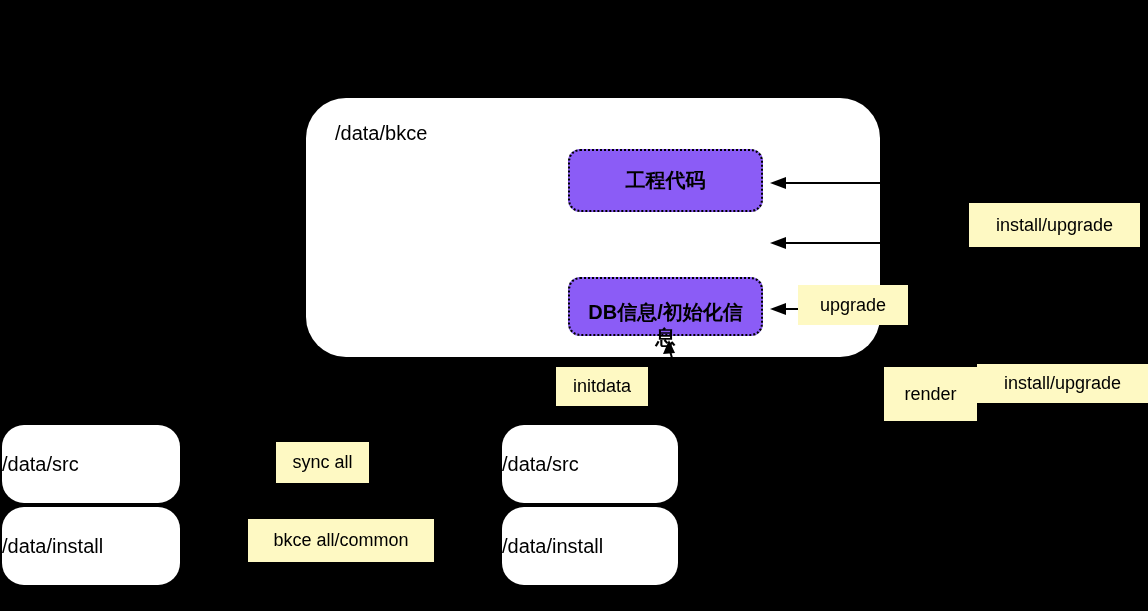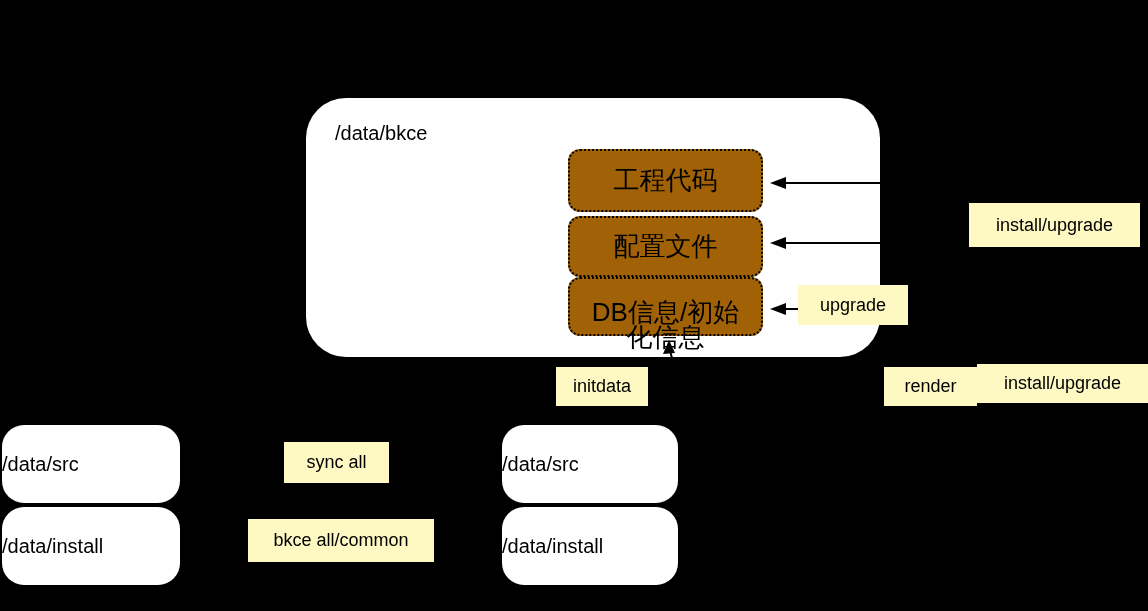--- a/index.html
+++ b/index.html
@@ -18,41 +18,41 @@
     background:#fff;border-radius:40px;
   }
   .bkce-title{
     position:absolute;left:335px;top:121px;
     font-size:20px;line-height:24px;color:#000;white-space:nowrap;
   }
 
   
   .module{
     position:absolute;left:568px;width:195px;
-    background:#a16207;border:2px dotted #000;border-radius:12px;
+    background:#8b5cf6;border:2px dotted #000;border-radius:12px;
     display:flex;align-items:center;justify-content:center;
-    font-size:26px;text-align:center;box-sizing:border-box;
+    font-size:20px;text-align:center;box-sizing:border-box;font-weight:bold;
   }
   .module-1{top:149px;height:63px;}
   .module-2{top:216px;height:61px;}
   .module-3{top:277px;height:59px;line-height:25px;}
   .module-3 .wrap{display:inline-block;max-width:160px;word-break:break-all;margin-top:36px;}
 
   
   .lbl{
     position:absolute;background:#fef9c3;color:#000;
     display:flex;align-items:center;justify-content:center;
     font-size:18px;white-space:nowrap;
   }
   .lbl-install-upgrade-right{left:969px;top:203px;width:171px;height:44px;}
   .lbl-upgrade{left:798px;top:285px;width:110px;height:40px;}
   .lbl-initdata{left:556px;top:367px;width:92px;height:39px;}
-  .lbl-render{left:884px;top:367px;width:93px;height:39px;text-align:center;}
+  .lbl-render{left:884px;top:367px;width:93px;height:54px;text-align:center;}
   .lbl-install-upgrade-bottom{left:977px;top:364px;width:171px;height:39px;}
-  .lbl-sync-all{left:284px;top:442px;width:105px;height:41px;}
+  .lbl-sync-all{left:276px;top:442px;width:93px;height:41px;}
   .lbl-sync-all-common{left:248px;top:519px;width:186px;height:43px;}
 
   
   .dir{
     position:absolute;background:#fff;border-radius:22px;
     display:flex;align-items:center;justify-content:flex-start;
     font-size:20px;white-space:nowrap;
   }
   .dir-left-1{left:2px;top:425px;width:178px;height:78px;}
   .dir-left-2{left:2px;top:507px;width:178px;height:78px;}
@@ -66,23 +66,20 @@
 </head>
 <body>
 
 <div class="canvas">
 
   <div class="bkce-box"></div>
   <div class="bkce-title">/data/bkce</div>
 
   <div class="module module-1">
     <span>工程代码</span>
-  </div>
-  <div class="module module-2">
-    <span>配置文件</span>
   </div>
   <div class="module module-3">
     <span class="wrap">DB信息/初始化信息</span>
   </div>
 
   <svg class="arrows" width="1148" height="611" viewBox="0 0 1148 611">
     <g>
       <line x1="786" y1="183" x2="880" y2="183"></line>
       <polygon points="770,183 786,177 786,189"></polygon>
     </g>

